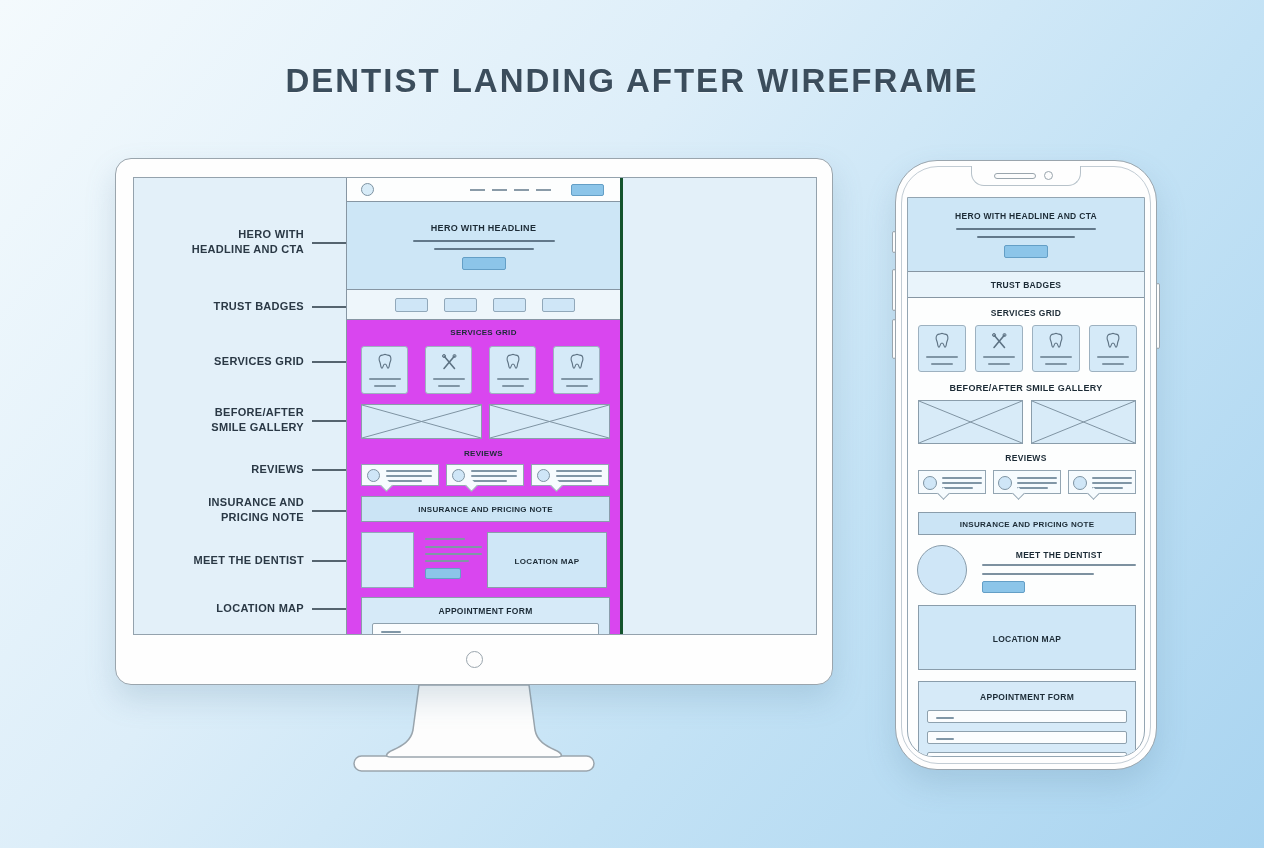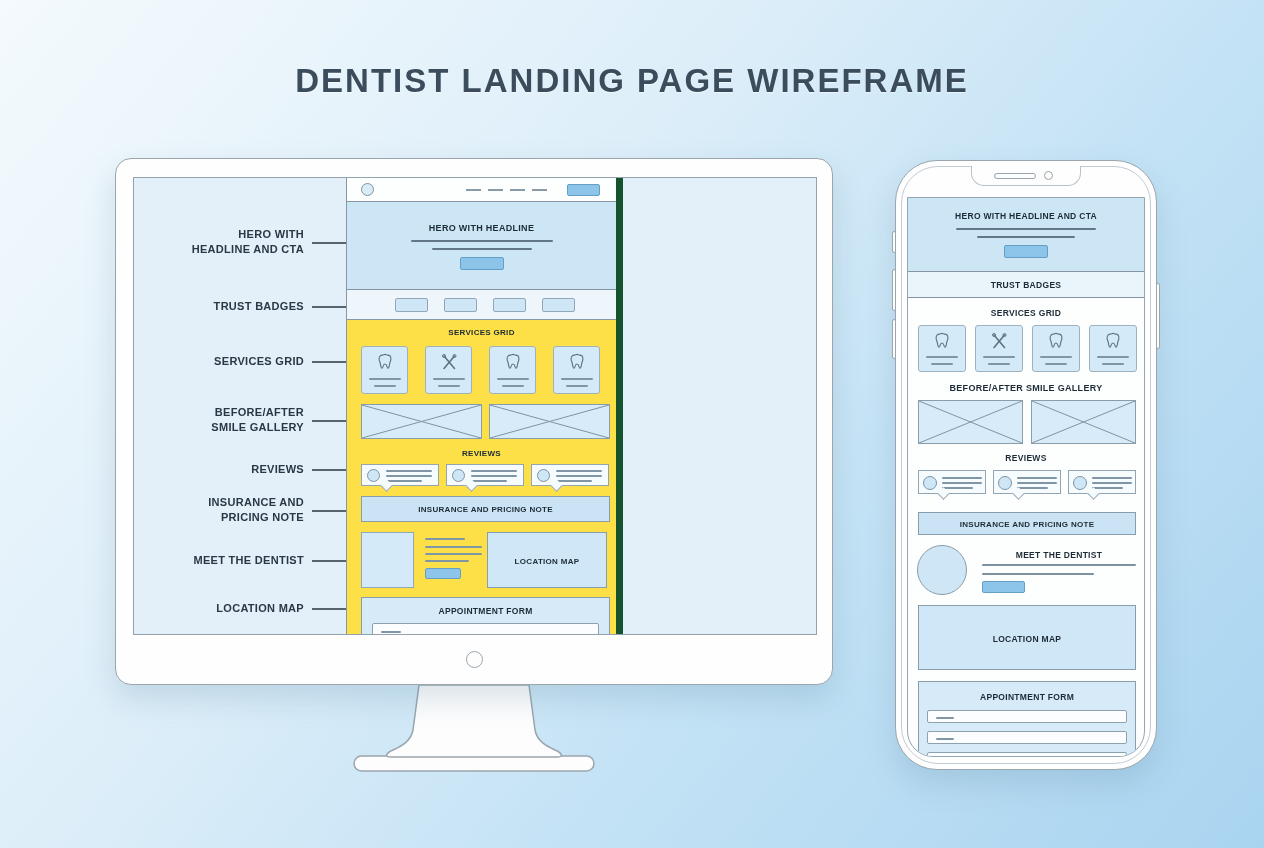--- a/index.html
+++ b/index.html
@@ -50,21 +50,21 @@
   
   .wf-label {
     position:absolute; left:46px; width:124px; text-align:right;
     font-size:11px; font-weight:700; color:#2a3845; letter-spacing:.3px; line-height:1.35;
     transform:translateY(-50%);
   }
   .wf-connector { position:absolute; left:178px; width:34px; height:1.5px; background:#55646f; }
   
   .d-page {
     position:absolute; left:212px; top:0; width:277px; height:458px;
-    background:#fde047; border-left:1px solid #8796a3; border-right:7px solid #14532d;
+    background:#d946ef; border-left:1px solid #8796a3; border-right:3px solid #14532d;
     overflow:hidden;
   }
   .d-browser { position:absolute; left:0; top:0; width:100%; height:24px; background:#fdfefe; border-bottom:1px solid #8796a3; }
   .d-logo { position:absolute; left:14px; top:5px; width:13px; height:13px; border-radius:50%; background:#d8ecf8; border:1px solid #7e93a2; }
   .nav-dash { position:absolute; top:11px; width:15px; height:2px; background:#8a9ba8; }
   .d-hero { position:absolute; left:0; top:24px; width:100%; height:88px; background:#cde6f6; border-bottom:1px solid #8796a3; }
   .d-badgerow { position:absolute; left:0; top:112px; width:100%; height:30px; background:#eef6fb; border-bottom:1px solid #8796a3; }
   .d-insurance { position:absolute; left:14px; top:318px; width:249px; height:26px; background:#cbe4f5; border:1px solid #8a9dab; }
   .d-map { position:absolute; left:140px; top:354px; width:120px; height:56px; background:#cfe7f7; border:1px solid #8a9dab; }
   .d-form { position:absolute; left:14px; top:419px; width:249px; height:54px; background:#d6eaf8; border:1px solid #8a9dab; }
@@ -111,21 +111,21 @@
     </g>
     <g id="icon-xcross">
       <line x1="0" y1="0" x2="100" y2="100" stroke="#7e93a2" stroke-width="1" vector-effect="non-scaling-stroke"></line>
       <line x1="100" y1="0" x2="0" y2="100" stroke="#7e93a2" stroke-width="1" vector-effect="non-scaling-stroke"></line>
     </g>
   </defs>
 </svg>
 
 <div class="canvas">
 
-  <div class="poster-title">DENTIST LANDING PAGE WIREFRAME</div>
+  <div class="poster-title">DENTIST LANDING AFTER WIREFRAME</div>
 
   <div class="stand">
     <svg width="244" height="92" viewBox="0 0 244 92">
       <rect x="2" y="72" width="240" height="15" rx="7.5" fill="#fdfdfd" stroke="#9aa5ad" stroke-width="1.5"></rect>
       <path d="M67 1 L177 1 L183 46 C185 57 194 62 203 66 C210 69 212 73 205 73 L39 73 C32 73 34 69 41 66 C50 62 59 57 61 46 Z" fill="#fdfdfd" stroke="#9aa5ad" stroke-width="1.5"></path>
     </svg>
   </div>
 
   <div class="monitor">
     <div class="monitor-screen">

